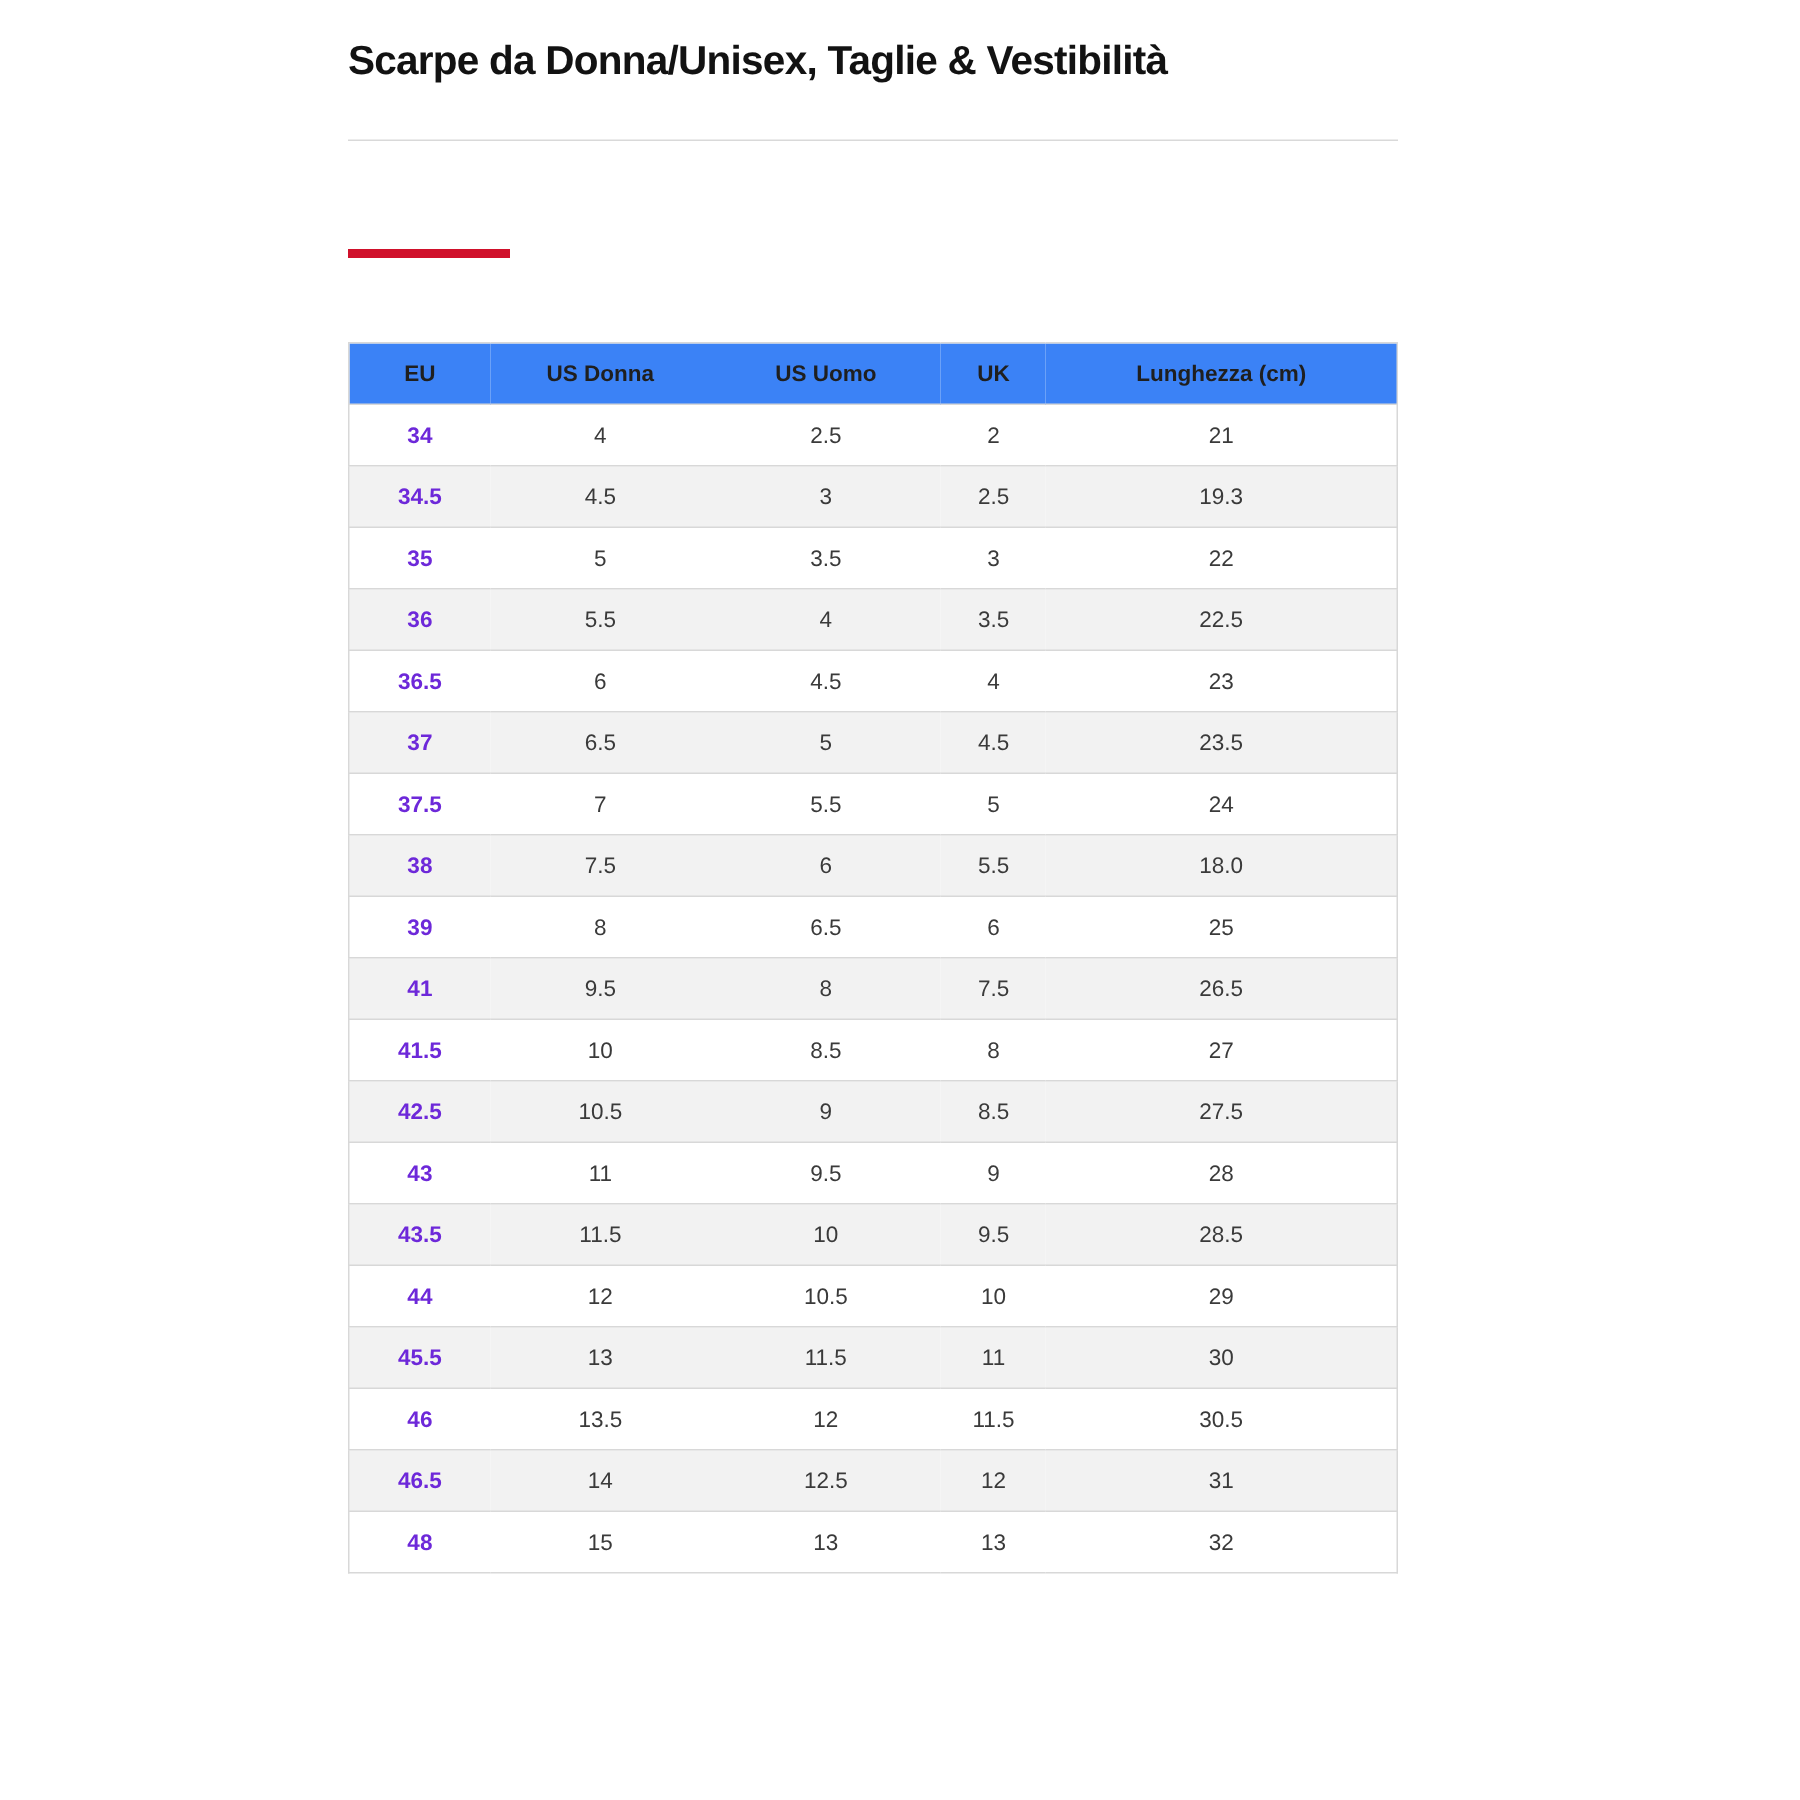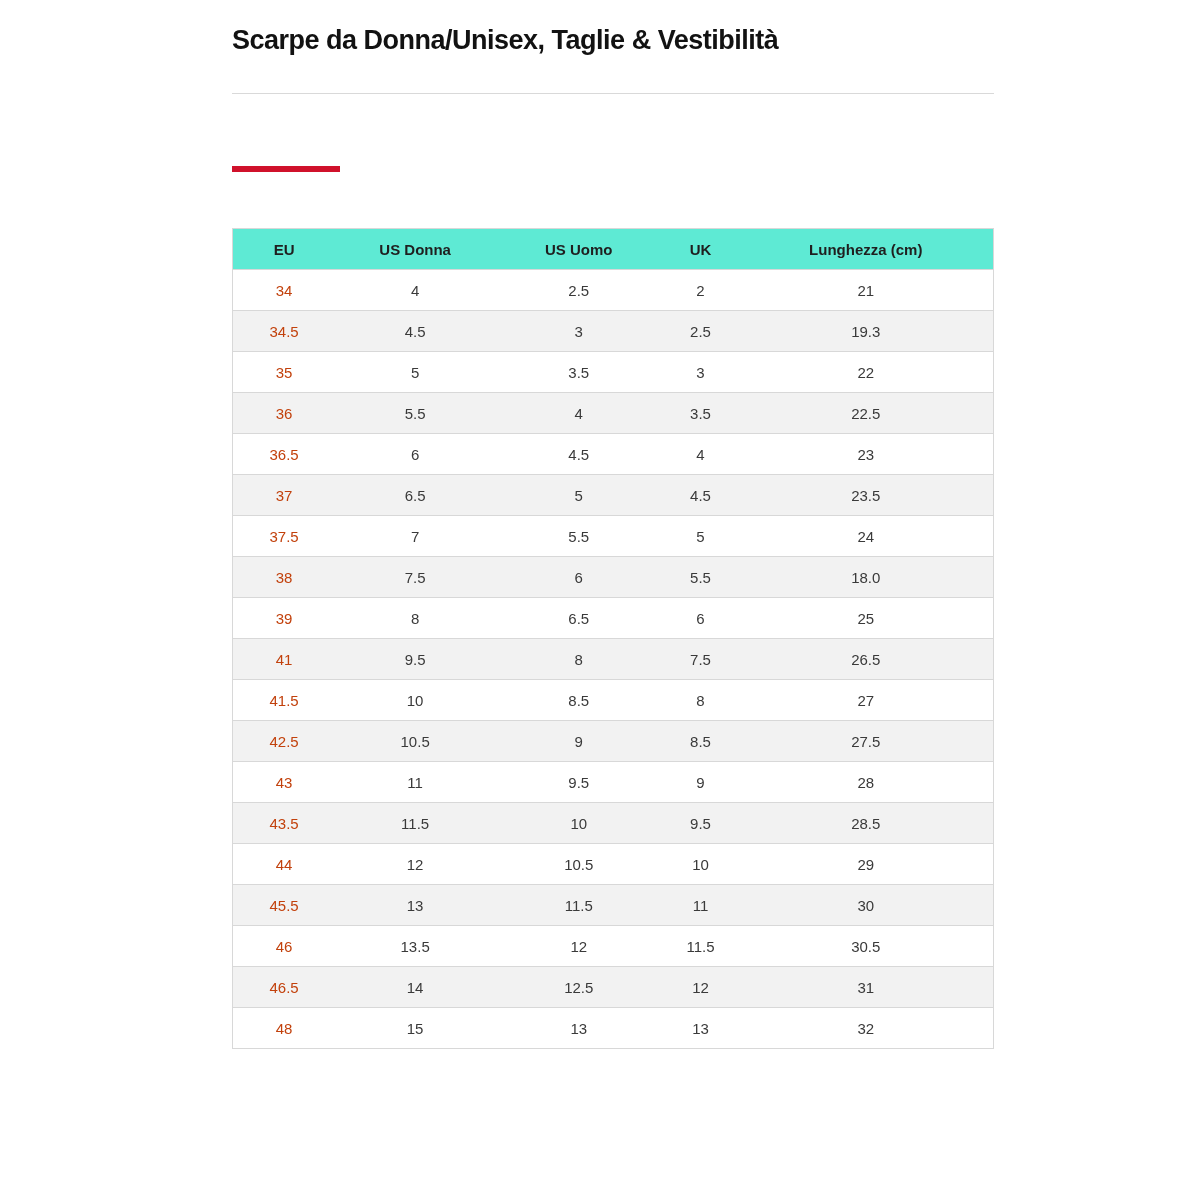--- a/index.html
+++ b/index.html
@@ -7,21 +7,21 @@
     width: 1200px;
     height: 1200px;
     background: #ffffff;
     font-family: "Liberation Sans", sans-serif;
     overflow: hidden;
   }
   .content {
     position: absolute;
     left: 232px;
     top: 0;
-    width: 762px;
+    width: 700px;
   }
   .page-title {
     margin-top: 24px;
     font-size: 27px;
     line-height: 32px;
     font-weight: bold;
     letter-spacing: -0.5px;
     color: #121212;
   }
   .divider {
@@ -52,30 +52,30 @@
     text-align: center;
     vertical-align: middle;
     font-size: 15px;
     color: #3a3a3a;
   }
   table.size-chart th:first-child,
   table.size-chart td:first-child { border-left: 1px solid #d8d8d8; }
   table.size-chart th:last-child,
   table.size-chart td:last-child { border-right: 1px solid #d8d8d8; }
   table.size-chart th {
-    background: #5eead4;
+    background: #3b82f6;
     font-weight: bold;
     color: #1f1f1f;
     font-size: 15px;
   }
   table.size-chart tbody tr:nth-child(even) td { background: #f2f2f2; }
   table.size-chart tbody tr:nth-child(odd) td { background: #ffffff; }
   table.size-chart td:first-child {
-    font-weight: normal;
-    color: #c2410c;
+    font-weight: bold;
+    color: #6d28d9;
   }
   col.c-eu    { width: 13.5%; }
   col.c-usd   { width: 21%; }
   col.c-usu   { width: 22%; }
   col.c-uk    { width: 10%; }
   col.c-len   { width: 33.5%; }
 </style>
 </head>
 <body>
 

